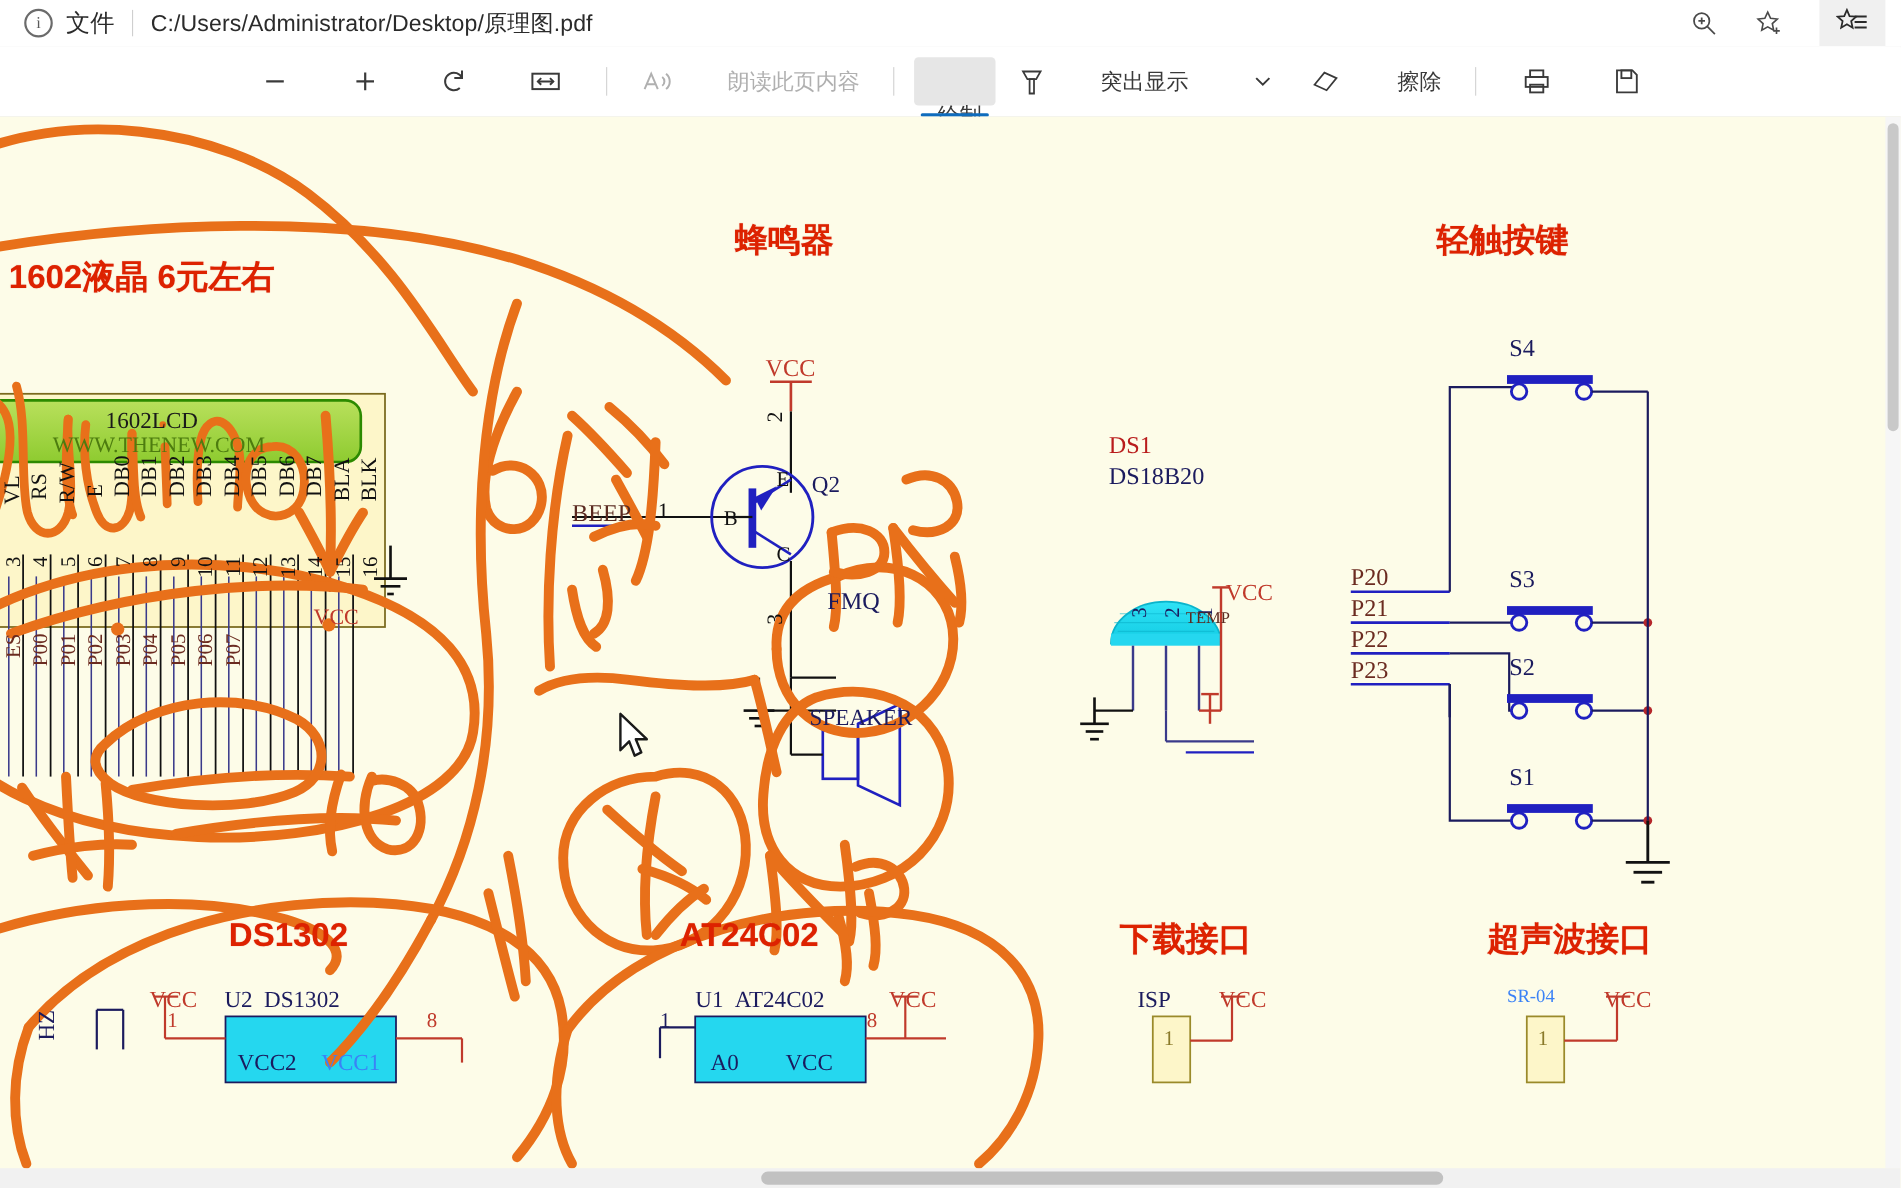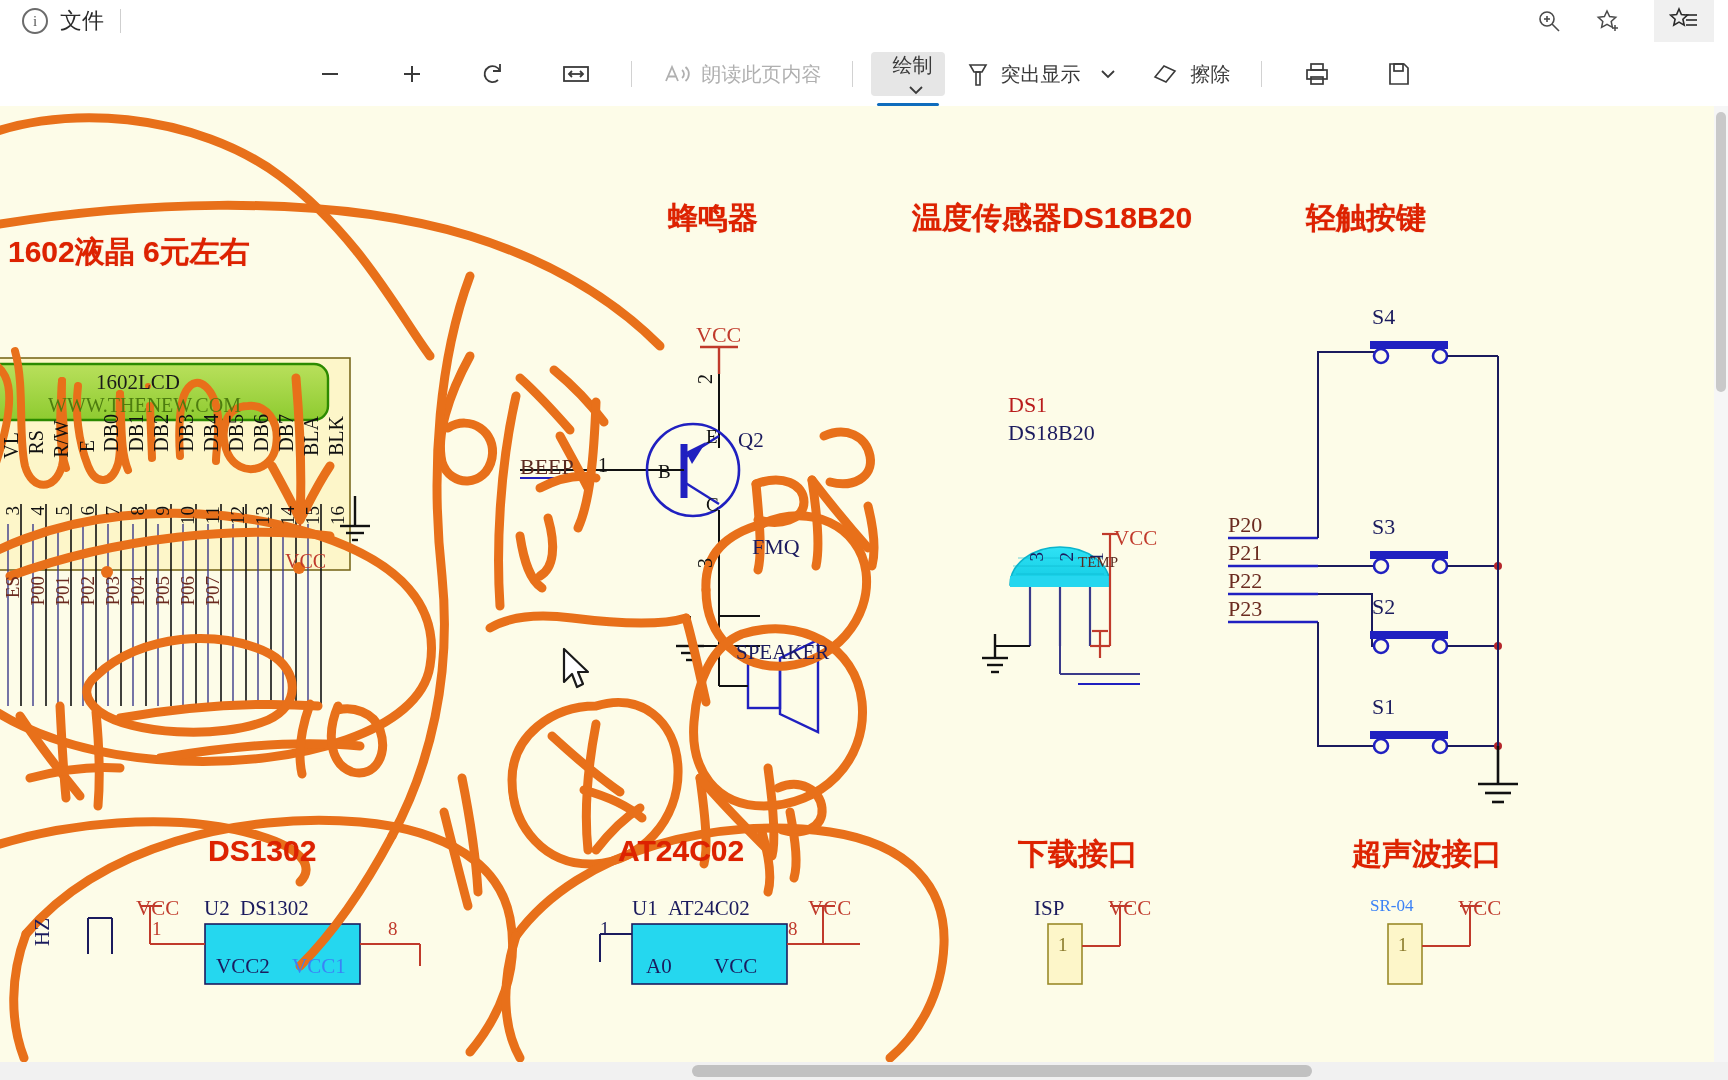--- a/index.html
+++ b/index.html
@@ -42,21 +42,21 @@
   }
   .tb-group{display:flex;align-items:center;}
   .tb-btn{
     height:44px;min-width:46px;padding:0 10px;display:flex;align-items:center;justify-content:center;
     color:#3a3a3a;border-radius:4px;margin:0 8px;
   }
   .tb-sep{width:1px;height:26px;background:#d2d2d2;margin:0 14px;}
   .tb-label{font-size:20px;color:#3a3a3a;margin-left:10px;white-space:nowrap;}
   .tb-label.muted{color:#b0b0b0;}
   .tb-text-btn{
-    height:44px;display:flex;align-items:center;padding:0 12px;border-radius:4px;margin:0 4px;
+    height:44px;display:flex;align-items:center;padding:0 12px;border-radius:4px;margin:0 4px;gap:40px;
   }
   .tb-active{background:#e6e6e6;position:relative;flex-direction:column;}
   .tb-active::after{
     content:"";position:absolute;left:6px;right:6px;bottom:-10px;height:3px;background:#0f6cbd;border-radius:2px;
   }
   .caret{margin-left:16px;display:inline-flex;color:#3a3a3a;}
 
   
   .page{
     position:absolute;left:0;top:106px;width:1728px;height:974px;
@@ -91,20 +91,21 @@
 </head>
 <body>
 
 <div id="app">
 
   <div class="addrbar">
     <div class="addr-left">
       <span class="info-icon">i</span>
       <span class="file-word">文件</span>
       <span class="vsep"></span>
+      <span class="url">C:/Users/Administrator/Desktop/原理图.pdf</span>
     </div>
     <div class="addr-right">
       <span class="ic">
         <svg width="26" height="26" viewBox="0 0 26 26" fill="none" stroke="#4a4a4a" stroke-width="1.6">
           <circle cx="11" cy="11" r="7"></circle>
             <line x1="16" y1="16" x2="23" y2="23"></line>
           <line x1="8" y1="11" x2="14" y2="11"></line>
             <line x1="11" y1="8" x2="11" y2="14"></line>
         </svg>
       </span>
@@ -530,21 +531,20 @@
 
           <path d="M-40 752 C 60 712 180 706 260 730 C 300 742 316 760 300 776"></path>
 
         </g>
         <circle cx="107" cy="466" r="6" fill="#e8701a"></circle>
         <circle cx="299" cy="462" r="6" fill="#e8701a"></circle>
       </svg>
 
       <div class="seclabel" style="left:8px;top:78px;font-size:30px;margin-top:48px;">1602液晶 6元左右</div>
       <div class="seclabel" style="left:668px;top:92px;font-size:30px;">蜂鸣器</div>
-      <div class="seclabel" style="left:912px;top:92px;font-size:30px;">温度传感器DS18B20</div>
       <div class="seclabel" style="left:1306px;top:92px;font-size:30px;">轻触按键</div>
       <div class="seclabel" style="left:208px;top:728px;font-size:30px;">DS1302</div>
       <div class="seclabel" style="left:618px;top:728px;font-size:30px;">AT24C02</div>
       <div class="seclabel" style="left:1018px;top:728px;font-size:30px;">下载接口</div>
       <div class="seclabel" style="left:1352px;top:728px;font-size:30px;">超声波接口</div>
 
       <div class="cmp-text" style="left:96px;top:264px;font-size:21px;color:#1a1a1a;">1602LCD</div>
       <div class="cmp-text" style="left:48px;top:288px;font-size:20px;color:#4d7c0f;">WWW.THENEW.COM</div>
 
       <div class="cmp-text vert" style="left:0px;top:326px;font-size:20px;color:#111;">VL</div>

